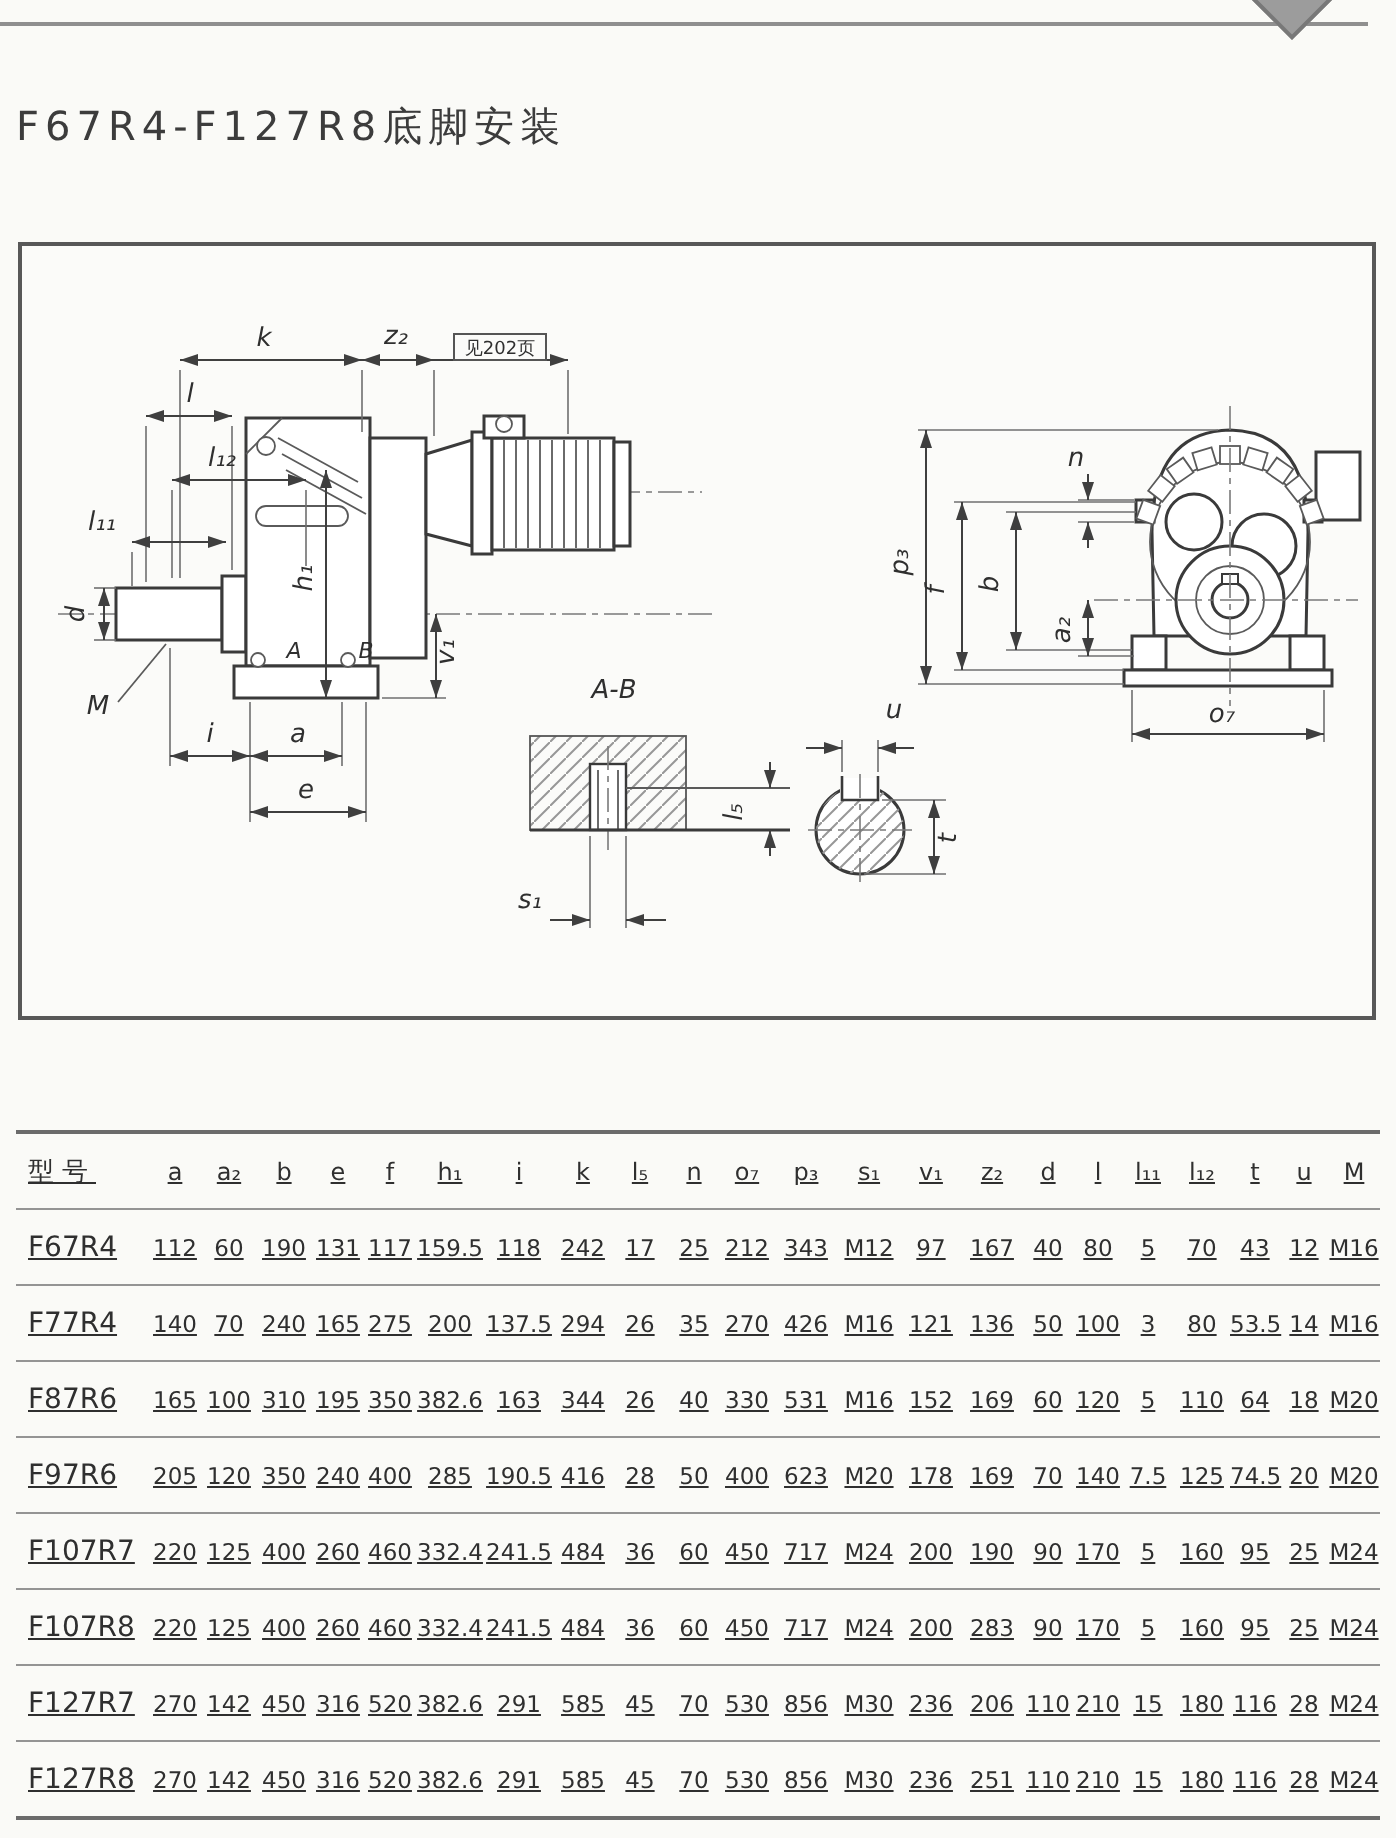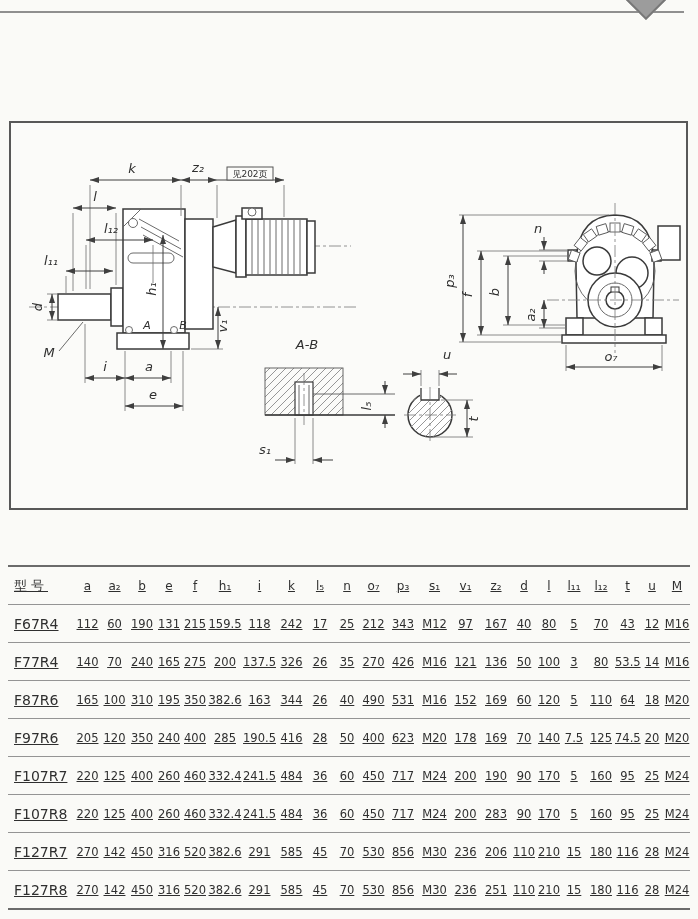--- a/index.html
+++ b/index.html
@@ -35,20 +35,21 @@
   .dims th:first-child{letter-spacing:4px;font-size:13px;}
   .dims td:first-child{font-size:14px;}
   .dims tbody tr:last-child td{border-bottom:2px solid #6b6b6b;margin-top:20px;}
 </style>
 </head>
 <body>
 
 <div class="page">
   <div class="top-rule"></div>
   <div class="logo-diamond"></div>
+  <div class="title">F67R4-F127R8底脚安装</div>
 
   <div class="drawing-box">
     <svg width="675" height="385" viewBox="0 0 675 385">
       <defs>
         <marker id="aE" markerWidth="10" markerHeight="8" refX="9" refY="3" orient="auto" markerUnits="userSpaceOnUse">
           <path d="M0,0 L9,3 L0,6 Z" fill="#3f3f3f"></path>
         </marker>
         <marker id="aS" markerWidth="10" markerHeight="8" refX="9" refY="3" orient="auto-start-reverse" markerUnits="userSpaceOnUse">
           <path d="M0,0 L9,3 L0,6 Z" fill="#3f3f3f"></path>
         </marker>
@@ -317,21 +318,21 @@
           <th>M</th>
         </tr>
       </thead>
     <tbody id="tbody">
         <tr>
           <td>F67R4</td>
           <td>112</td>
           <td>60</td>
           <td>190</td>
           <td>131</td>
-          <td>215</td>
+          <td>117</td>
           <td>159.5</td>
           <td>118</td>
           <td>242</td>
           <td>17</td>
           <td>25</td>
           <td>212</td>
           <td>343</td>
           <td>M12</td>
           <td>97</td>
           <td>167</td>
@@ -345,21 +346,21 @@
         </tr>
         <tr>
           <td>F77R4</td>
           <td>140</td>
           <td>70</td>
           <td>240</td>
           <td>165</td>
           <td>275</td>
           <td>200</td>
           <td>137.5</td>
-          <td>326</td>
+          <td>294</td>
           <td>26</td>
           <td>35</td>
           <td>270</td>
           <td>426</td>
           <td>M16</td>
           <td>121</td>
           <td>136</td>
           <td>50</td>
           <td>100</td>
           <td>3</td>
@@ -373,21 +374,21 @@
           <td>165</td>
           <td>100</td>
           <td>310</td>
           <td>195</td>
           <td>350</td>
           <td>382.6</td>
           <td>163</td>
           <td>344</td>
           <td>26</td>
           <td>40</td>
-          <td>490</td>
+          <td>330</td>
           <td>531</td>
           <td>M16</td>
           <td>152</td>
           <td>169</td>
           <td>60</td>
           <td>120</td>
           <td>5</td>
           <td>110</td>
           <td>64</td>
           <td>18</td>

